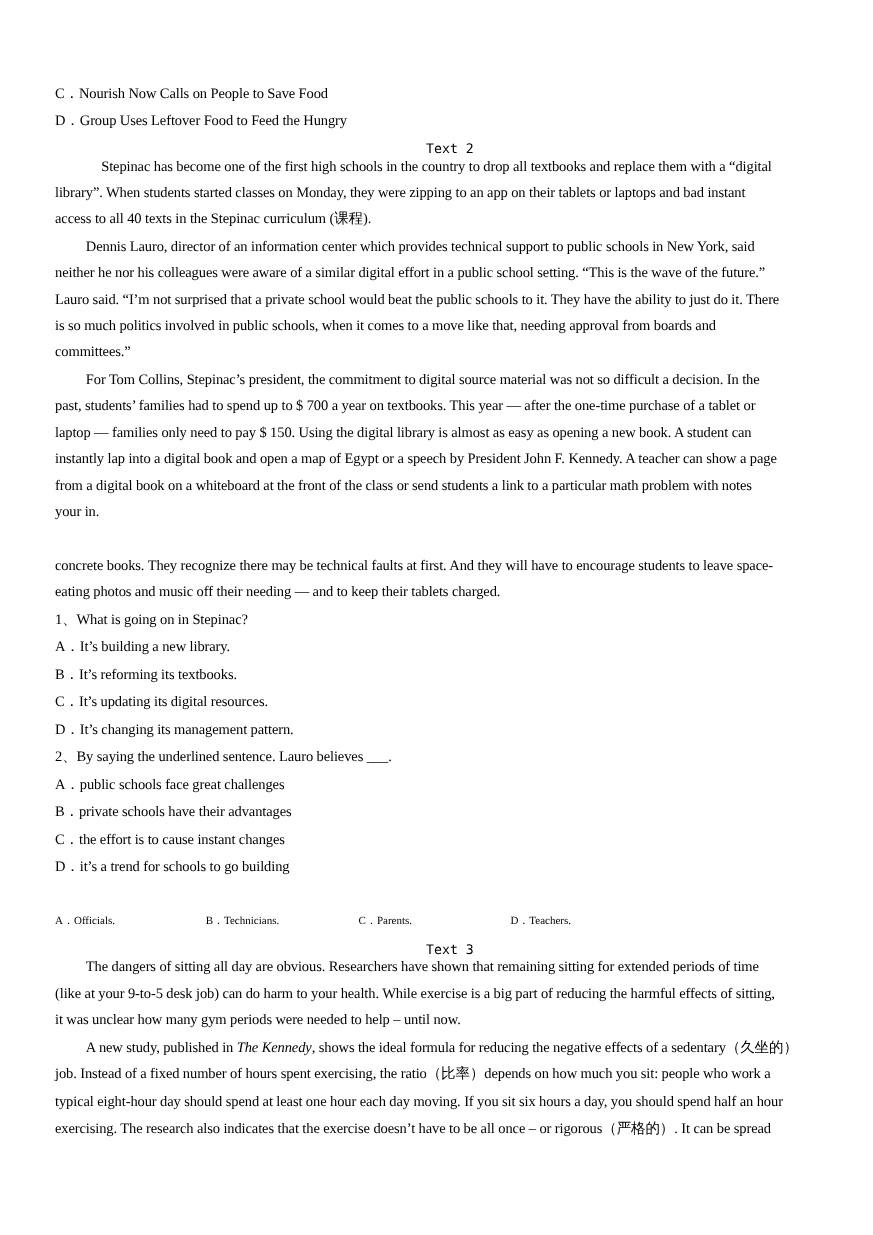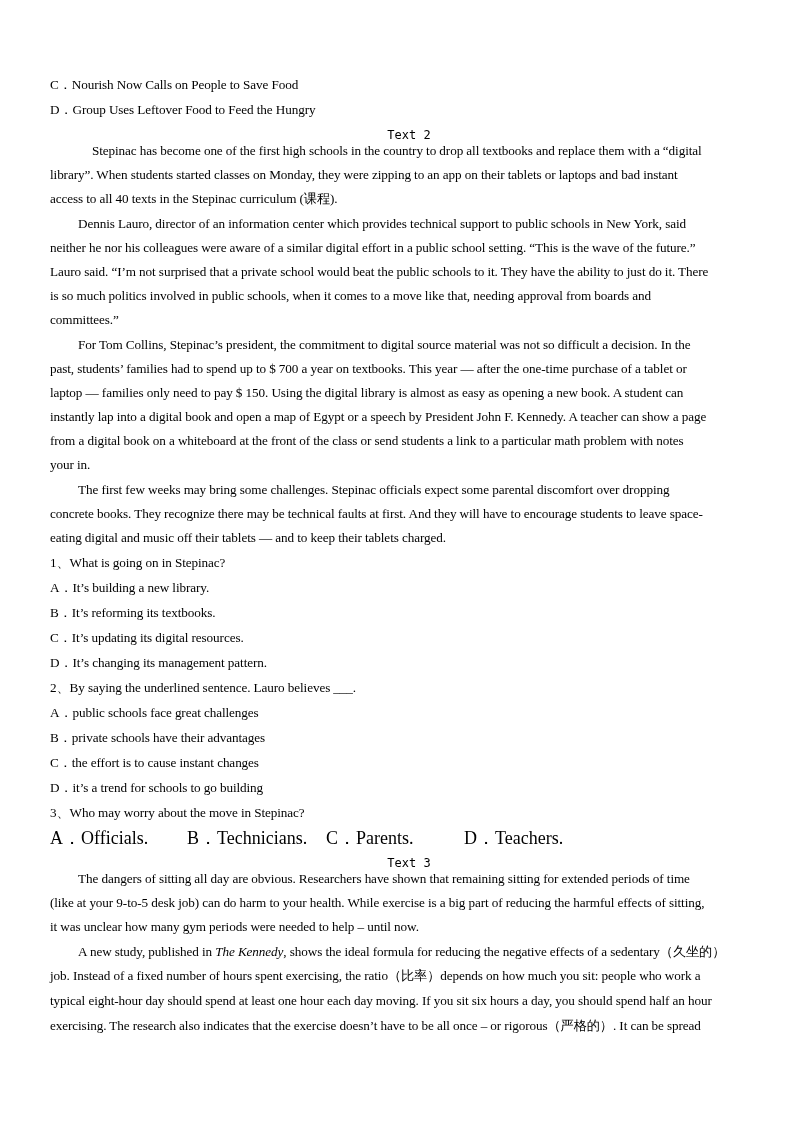--- a/index.html
+++ b/index.html
@@ -19,21 +19,21 @@
   .heading {
     position: absolute;
     left: 0; width: 794px;
     text-align: center;
     font-family: "DejaVu Sans Mono", monospace;
     font-size: 12px;
     line-height: 16px;
   }
   .u { }
   .it { font-style: italic; }
-  .opt { position: absolute; font-family: "Liberation Serif", serif; font-size: 18px; line-height: 16px; white-space: nowrap; }
+  .opt { position: absolute; font-family: "Liberation Serif", serif; font-size: 10px; line-height: 16px; white-space: nowrap; }
 </style>
 </head>
 <body>
 
 <div class="page">
 
   <div class="ln" style="top:77px">C．Nourish Now Calls on People to Save Food</div>
   <div class="ln" style="top:102px">D．Group Uses Leftover Food to Feed the Hungry</div>
 
   <div class="heading" style="top:127px">Text 2</div>
@@ -48,37 +48,35 @@
   <div class="ln" style="top:288px">is so much politics involved in public schools, when it comes to a move like that, needing approval from boards and</div>
   <div class="ln" style="top:312px">committees.”</div>
 
   <div class="ln ind" style="top:337px">For Tom Collins, Stepinac’s president, the commitment to digital source material was not so difficult a decision. In the</div>
   <div class="ln" style="top:361px">past, students’ families had to spend up to $ 700 a year on textbooks. This year — after the one-time purchase of a tablet or</div>
   <div class="ln" style="top:385px">laptop — families only need to pay $ 150. Using the digital library is almost as easy as opening a new book. A student can</div>
   <div class="ln" style="top:409px">instantly lap into a digital book and open a map of Egypt or a speech by President John F. Kennedy. A teacher can show a page</div>
   <div class="ln" style="top:433px">from a digital book on a whiteboard at the front of the class or send students a link to a particular math problem with notes</div>
   <div class="ln" style="top:457px">your in.</div>
 
-  <div class="ln ind" style="top:482px">The first few weeks may bring some challenges. Stepinac officials expect some parental discomfort over dropping</div>
   <div class="ln" style="top:506px">concrete books. They recognize there may be technical faults at first. And they will have to encourage students to leave space-</div>
-  <div class="ln" style="top:530px">eating digital and music off their tablets — and to keep their tablets charged.</div>
+  <div class="ln" style="top:530px">eating photos and music off their needing — and to keep their tablets charged.</div>
 
   <div class="ln" style="top:555px">1、What is going on in Stepinac?</div>
   <div class="ln" style="top:580px">A．It’s building a new library.</div>
   <div class="ln" style="top:605px">B．It’s reforming its textbooks.</div>
   <div class="ln" style="top:630px">C．It’s updating its digital resources.</div>
   <div class="ln" style="top:655px">D．It’s changing its management pattern.</div>
 
   <div class="ln" style="top:680px">2、By saying the underlined sentence. Lauro believes ___.</div>
   <div class="ln" style="top:705px">A．public schools face great challenges</div>
   <div class="ln" style="top:730px">B．private schools have their advantages</div>
   <div class="ln" style="top:755px">C．the effort is to cause instant changes</div>
   <div class="ln" style="top:780px">D．it’s a trend for schools to go building</div>
 
-  <div class="ln" style="top:805px">3、Who may worry about the move in Stepinac?</div>
   <div class="opt" style="top:830px; left:38px">A．Officials.</div>
   <div class="opt" style="top:830px; left:175px">B．Technicians.</div>
   <div class="opt" style="top:830px; left:314px">C．Parents.</div>
   <div class="opt" style="top:830px; left:452px">D．Teachers.</div>
 
   <div class="heading" style="top:855px">Text 3</div>
 
   <div class="ln ind" style="top:871px">The dangers of sitting all day are obvious. Researchers have shown that remaining sitting for extended periods of time</div>
   <div class="ln" style="top:895px">(like at your 9-to-5 desk job) can do harm to your health. While exercise is a big part of reducing the harmful effects of sitting,</div>
   <div class="ln" style="top:919px">it was unclear how many gym periods were needed to help – until now.</div>

